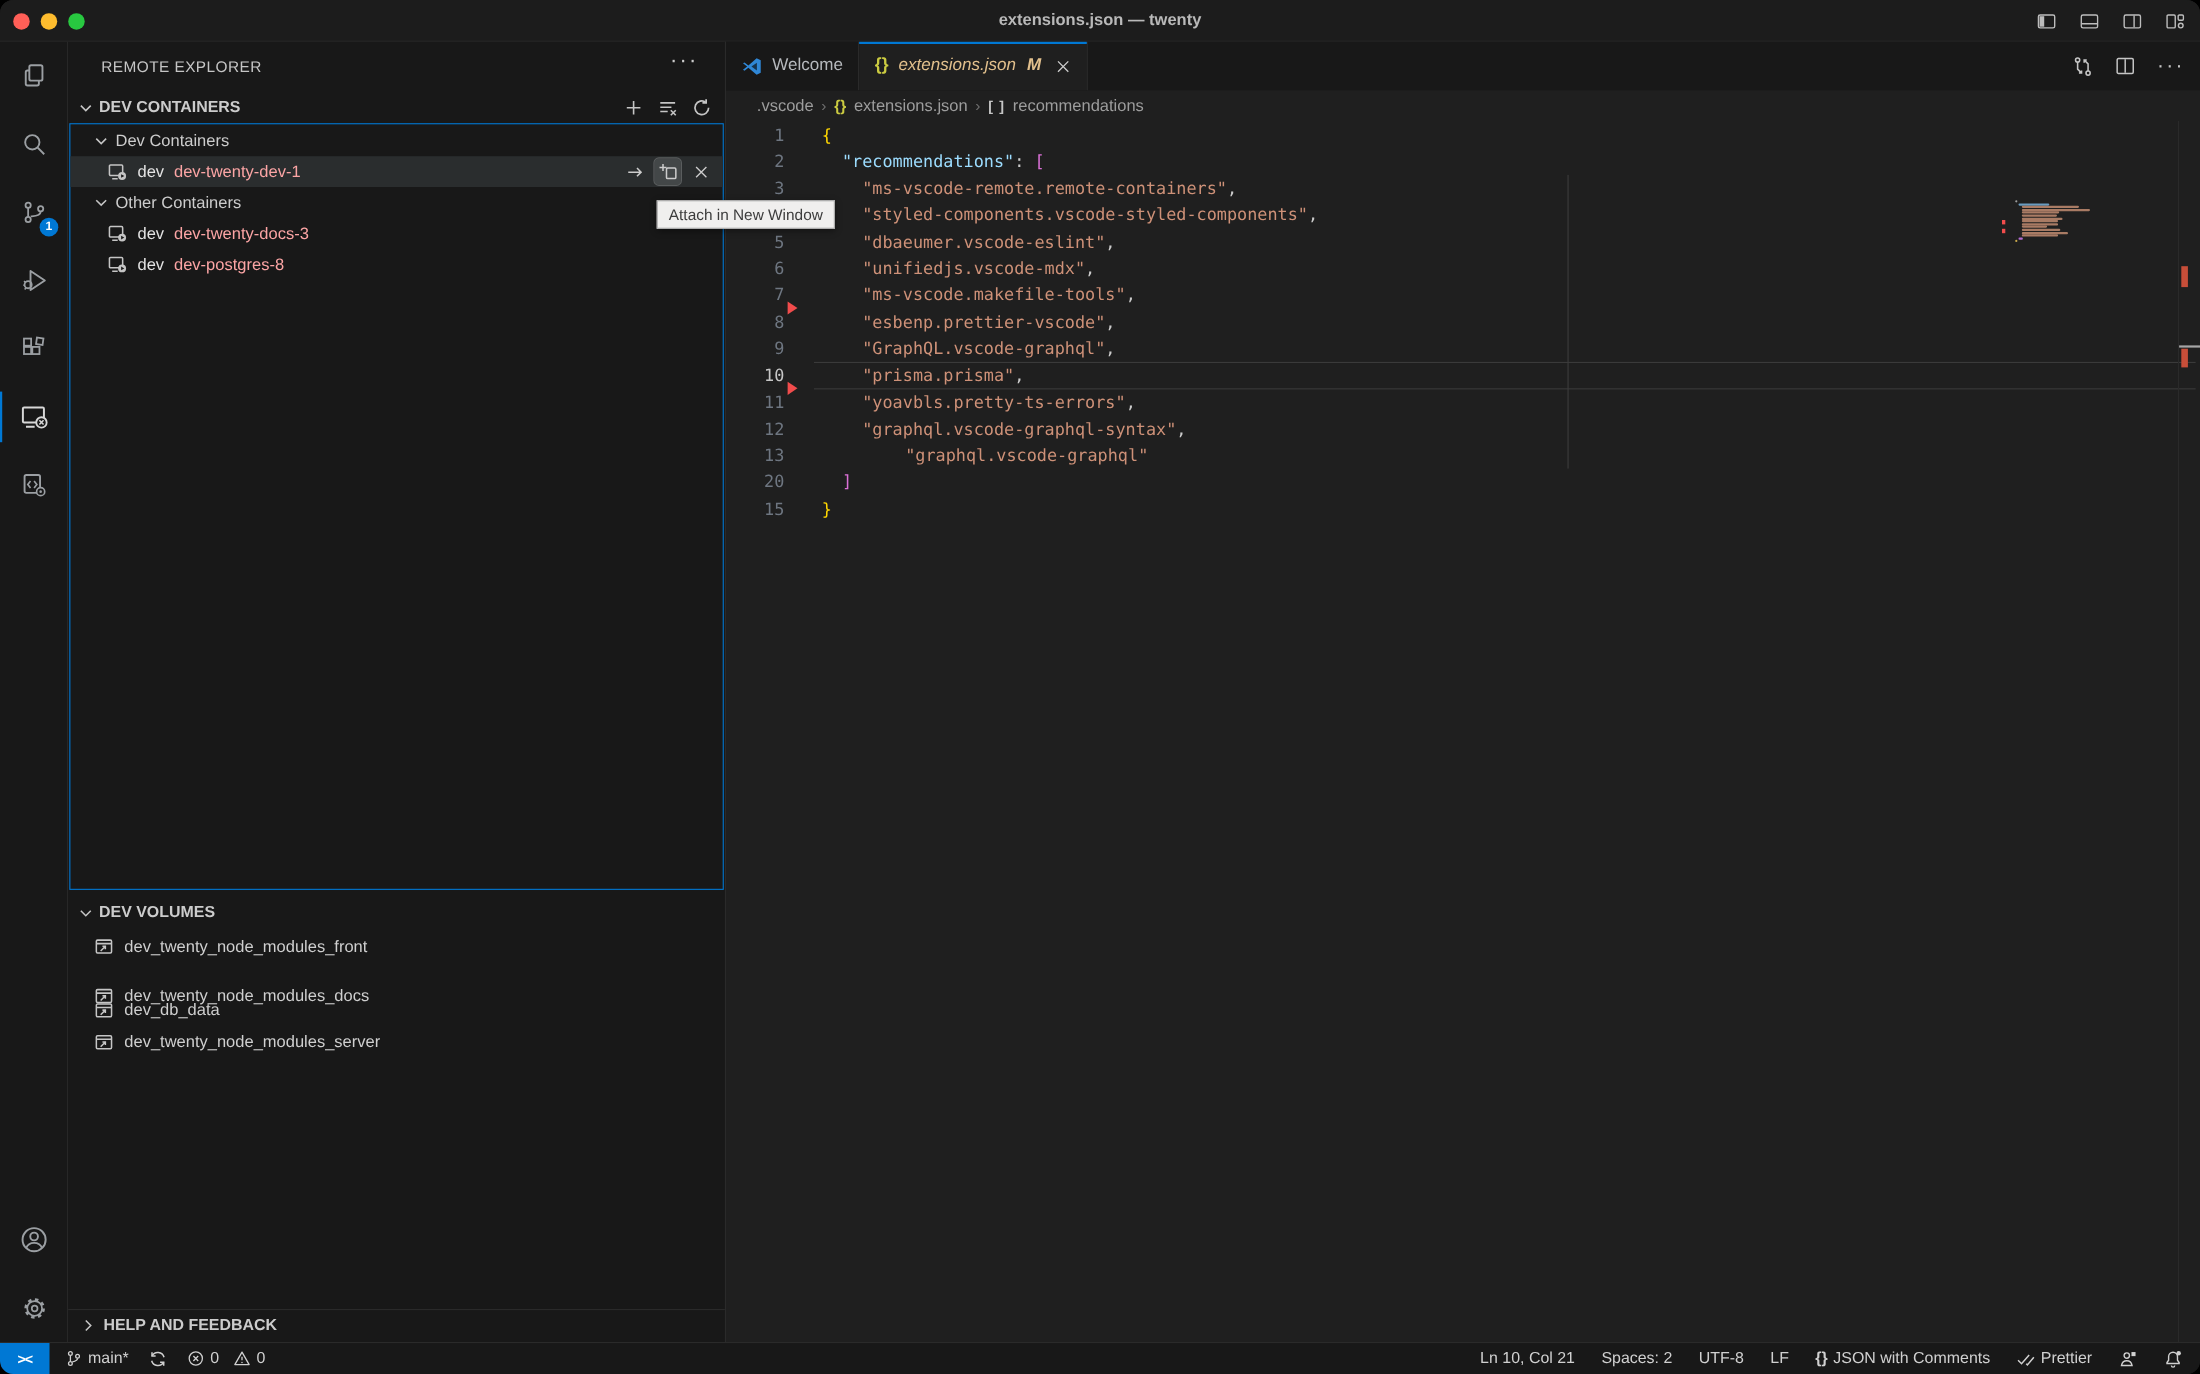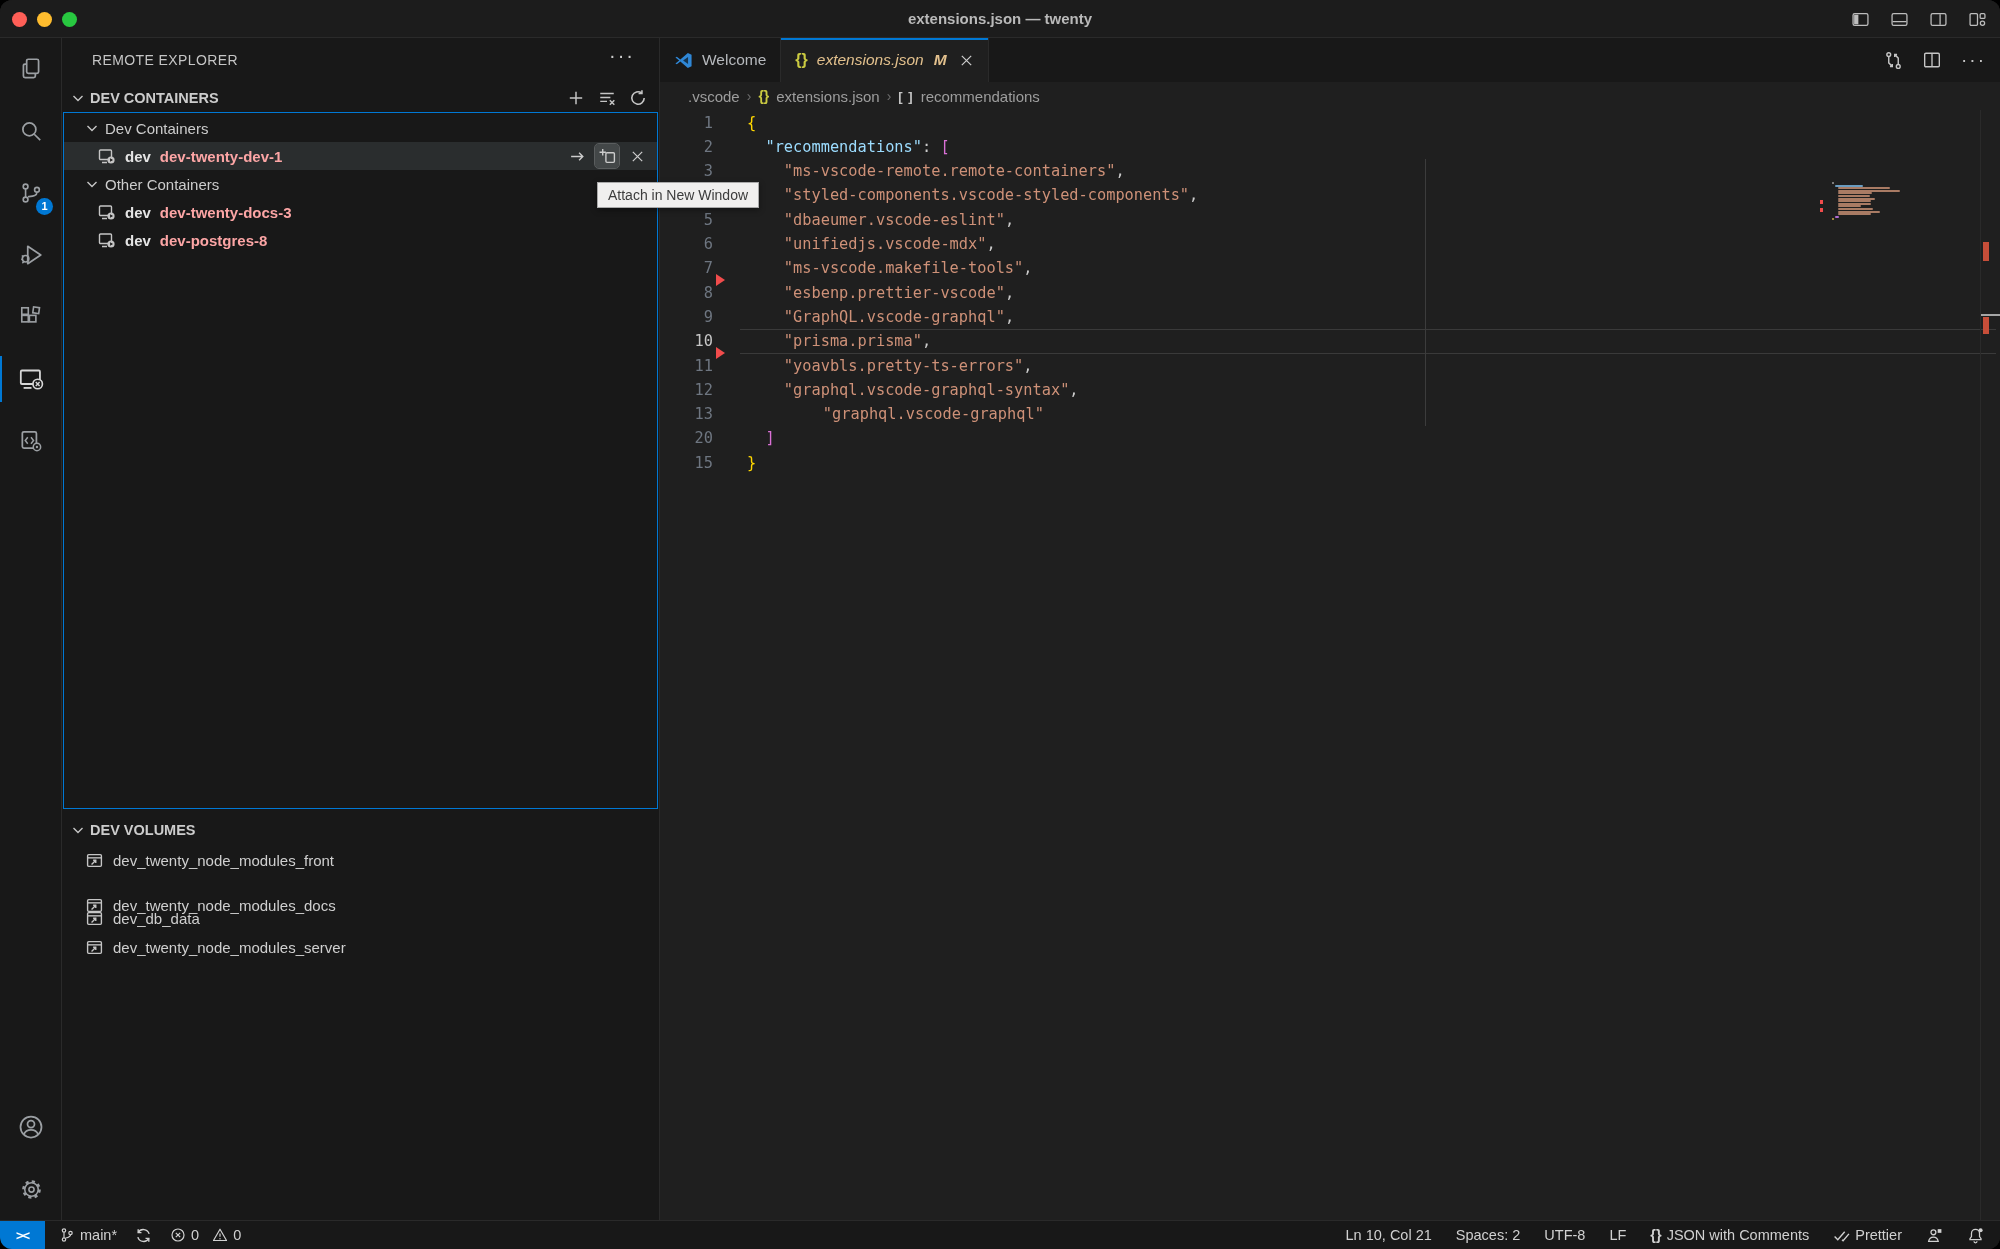--- a/index.html
+++ b/index.html
@@ -29,21 +29,21 @@
   #sidebar-header{position:absolute;left:0;top:0;width:100%;height:44px;}
   #sidebar-title{position:absolute;left:30px;top:14px;font-size:14px;letter-spacing:.4px;color:#c5c5c5;}
   #sidebar-more{position:absolute;right:24px;top:6px;font-size:20px;letter-spacing:2px;color:#cccccc;}
   .section-header{position:absolute;left:0;width:100%;height:28px;display:flex;align-items:center;font-weight:700;font-size:14.5px;color:#cccccc;}
   .section-header .chev{margin:0 4px 0 8px;display:flex;color:#c5c5c5;}
   #sec-devcontainers{top:46px;}
   #sec-actions{position:absolute;right:12px;top:46px;height:28px;display:flex;align-items:center;gap:13px;color:#c5c5c5;}
   #tree-focus{position:absolute;left:1px;top:74px;width:595px;height:697px;border:1px solid #0078d4;}
   .tree-row{position:absolute;left:2px;width:593px;height:28px;display:flex;align-items:center;font-size:15px;color:#cccccc;}
   .tree-row .chev{margin:0 5px 0 20px;display:flex;color:#c5c5c5;}
-  .tree-row.leaf{padding-left:34px;font-weight:bold;}
+  .tree-row.leaf{padding-left:34px;}
   .tree-row.hovered{background:#2a2d2e;}
   .leaf-icon{display:flex;margin-right:9px;color:#c5c5c5;}
   .dev-prefix{color:#e4e4e4;margin-right:9px;}
   .dev-name{color:#fca5a5;}
   .row-actions{margin-left:auto;display:flex;align-items:center;gap:6px;padding-right:8px;color:#cccccc;}
   .row-action{width:24px;height:24px;display:flex;align-items:center;justify-content:center;border-radius:4px;}
   .row-action.hovered-action{background:#434748;outline:1px solid #5a5d5e;}
   #sec-devvolumes{top:778px;}
   .vol-row{position:absolute;left:0;width:100%;height:29px;display:flex;align-items:center;font-size:15px;color:#cfcfcf;padding-left:24px;}
   .vol-row .leaf-icon{margin-right:10px;}
@@ -372,20 +372,28 @@
             <svg width="17" height="17" viewBox="0 0 16 16">
               <rect x="1.5" y="2.5" width="13" height="11" rx="1" fill="none" stroke="currentColor" stroke-width="1.3"></rect>
               <path d="M1.5 5.5h13" stroke="currentColor" stroke-width="1.3"></path>
               <path d="M5.2 11.8l4-4M9.2 10.3V7.8H6.7" fill="none" stroke="currentColor" stroke-width="1.3"></path>
             </svg>
           </span>
           <span>dev_twenty_node_modules_server</span>
         </div>
       </div>
 
+    <div id="sec-help">
+      <span class="chev">
+          <svg width="16" height="16" viewBox="0 0 16 16">
+            <path d="M6 3.5L10.5 8 6 12.5" fill="none" stroke="currentColor" stroke-width="1.4"></path>
+          </svg>
+        </span>
+      <span>HELP AND FEEDBACK</span>
+    </div>
   </div>
 
   <div id="tooltip">Attach in New Window</div>
 
   <div id="editor">
     <div id="tabbar">
       <div class="tab inactive">
         <span class="tab-icon">
             <svg width="19" height="19" viewBox="0 0 24 24">
               <path d="M17.5 2.5L8 10.7 3.6 7.3 1.8 8.2 6.6 12l-4.8 3.8 1.8.9L8 13.3l9.5 8.2 4.7-2.3V4.8z" fill="#2f87d6"></path>

